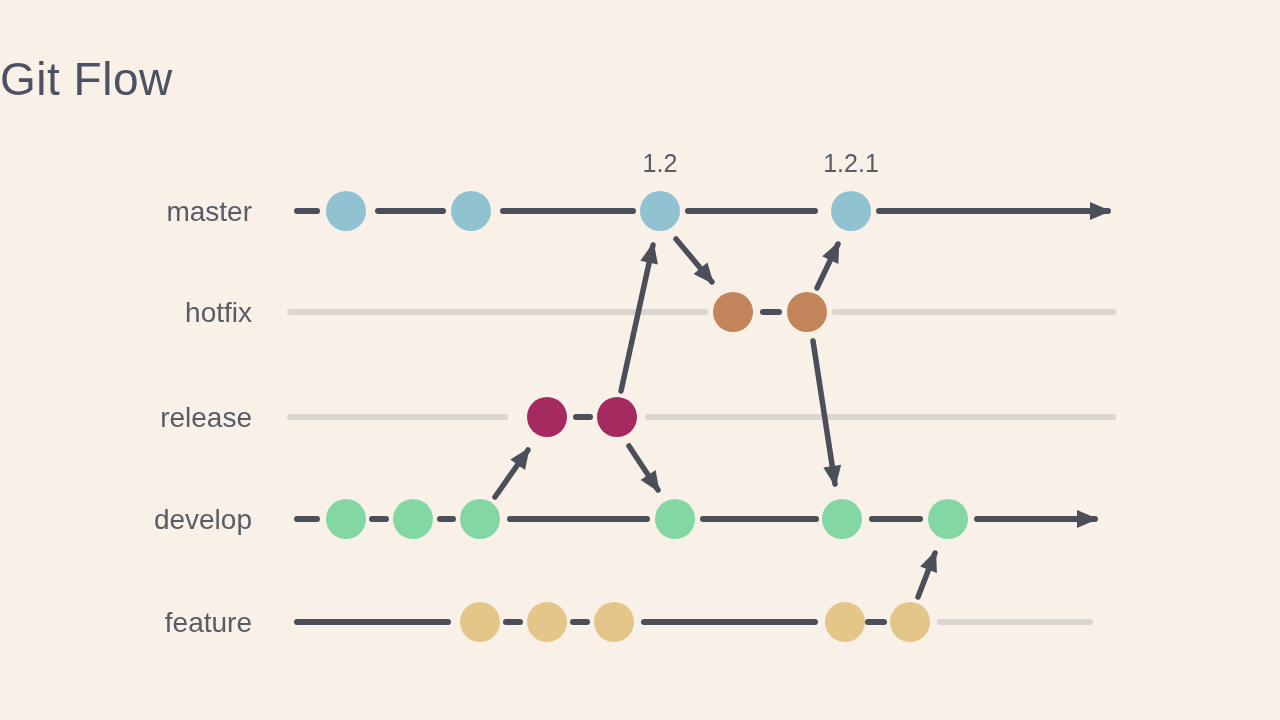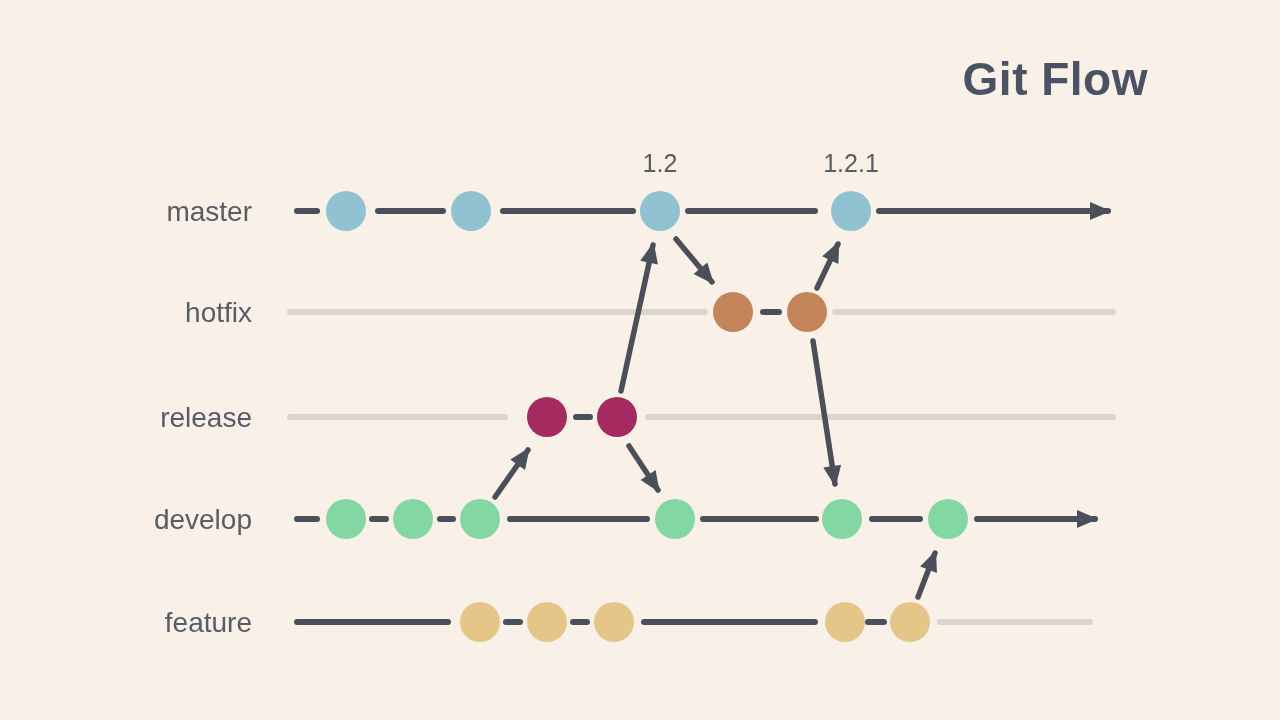--- a/index.html
+++ b/index.html
@@ -4,22 +4,22 @@
 <style>
   html,body{margin:0;padding:0;}
   body{
     width:1280px;height:720px;overflow:hidden;
     background:#f9f1e8;
     font-family:"Liberation Sans", sans-serif;
   }
   .stage{position:relative;width:1280px;height:720px;}
   .title{
     position:absolute;top:52px;left:0;width:1148px;
-    text-align:right;
-    font-size:46px;font-weight:bold;letter-spacing:0.5px;
+    text-align:left;
+    font-size:46px;font-weight:normal;letter-spacing:0.5px;
     color:#4a5263;
   }
   svg.flow{position:absolute;top:0;left:0;width:1280px;height:720px;}
   svg.flow text{font-family:"Liberation Sans", sans-serif;}
   .branch-label{font-size:28px;}
   .tag-label{font-size:25px;}
 </style>
 </head>
 <body style="background: rgb(249, 241, 232);">
 

